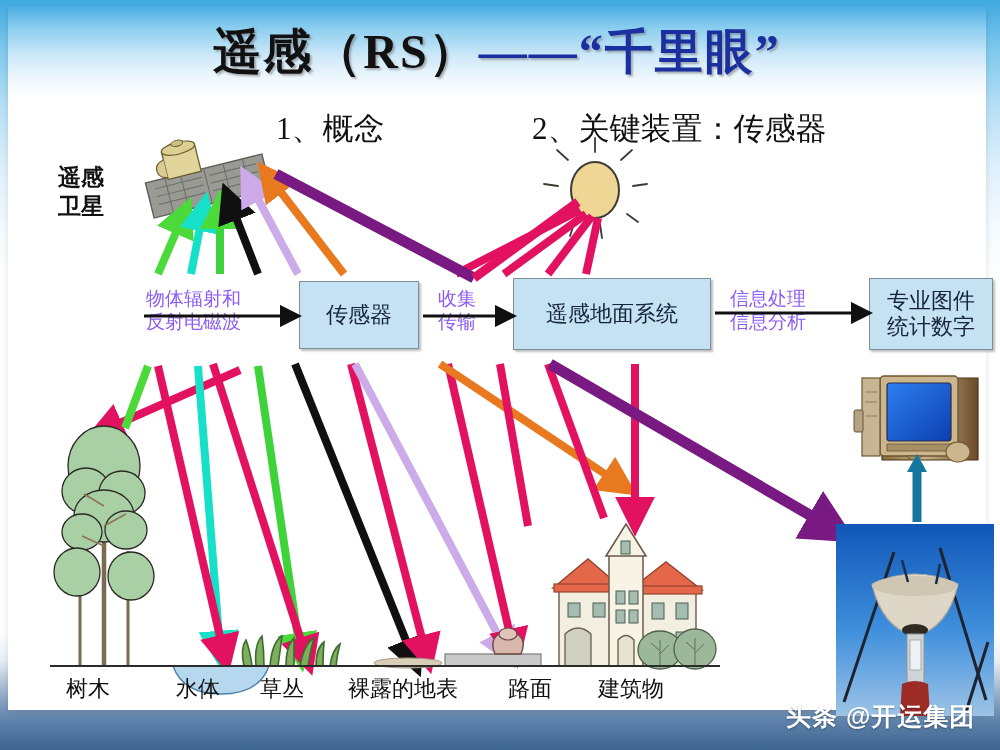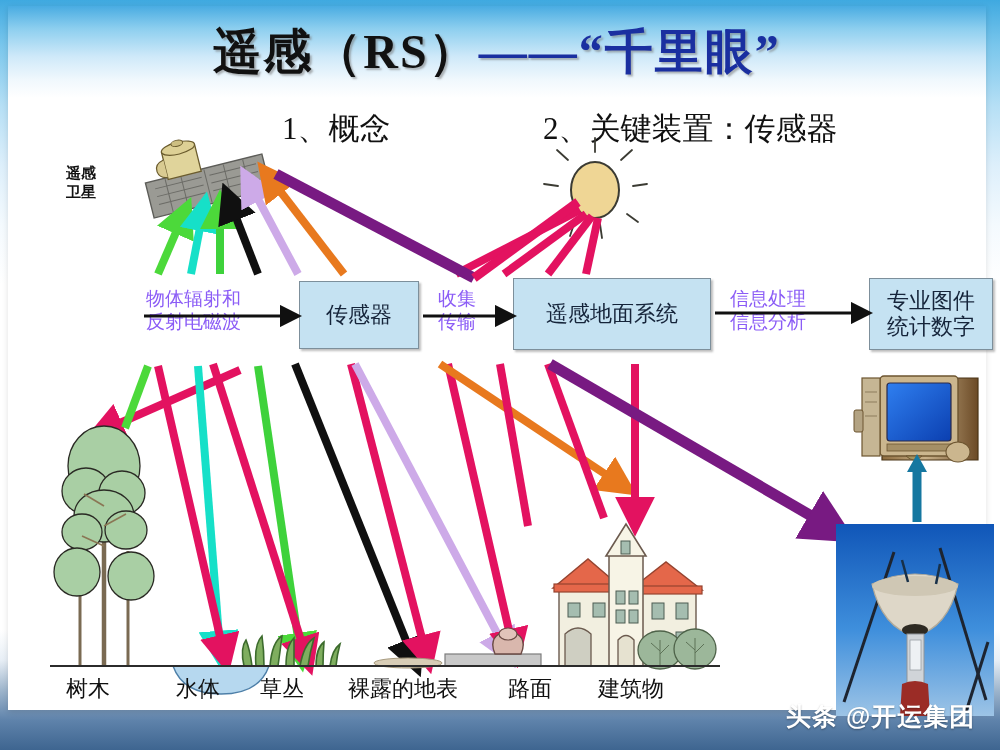--- a/index.html
+++ b/index.html
@@ -41,26 +41,26 @@
     font-size:48px;font-weight:bold;letter-spacing:2px;
     text-shadow:2px 2px 2px rgba(120,120,120,0.55);
   }
   #title .t-black{color:#111111;}
   #title .t-blue{color:#1a2fa0;margin-top:27px;}
   
   .subhead{
     position:absolute;font-size:31px;color:#111;white-space:nowrap;
     font-family:"Liberation Serif","DejaVu Serif",serif;
   }
-  #sub1{left:274px;top:102px;}
-  #sub2{left:535px;top:102px;}
+  #sub1{left:268px;top:102px;}
+  #sub2{left:524px;top:102px;}
   
   #sat-label{
     position:absolute;left:28px;top:158px;width:90px;
-    font-size:15px;line-height:1.25;color:#111;text-align:center;font-weight:bold;
+    font-size:23px;line-height:1.25;color:#111;text-align:center;font-weight:bold;
   }
   
   .fbox{
     position:absolute;
     background:#c5e2f2;border:1px solid #7d8f9b;
     box-shadow:2px 2px 2px rgba(110,110,110,.45);
     display:flex;align-items:center;justify-content:center;
     color:#15243a;font-size:22px;line-height:1.18;text-align:center;
     font-family:"Liberation Serif","DejaVu Serif",serif;
   }

